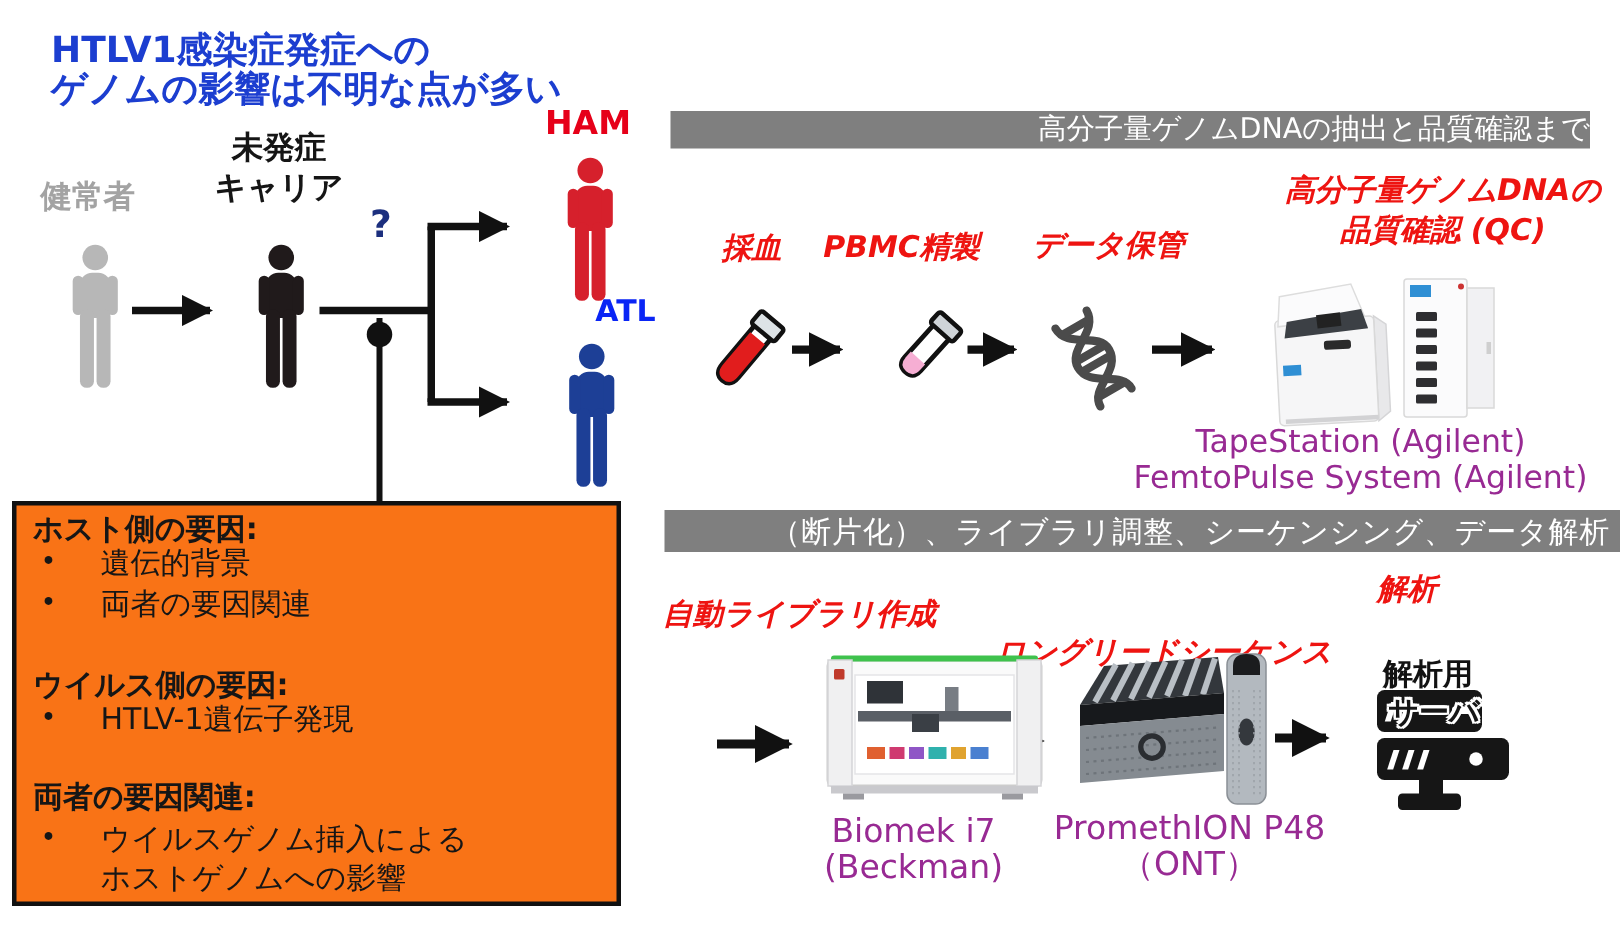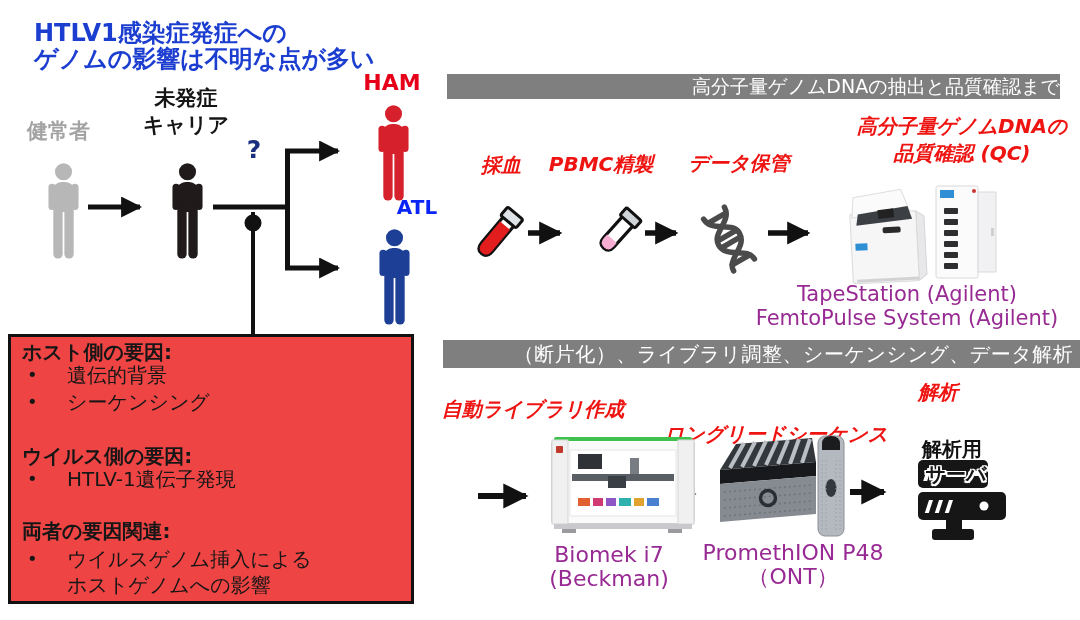--- a/index.html
+++ b/index.html
@@ -22,21 +22,21 @@
   .lbl{white-space:nowrap;}
   .healthy{left:27px;top:117px;font-size:21px;font-weight:bold;color:var(--gray-text);}
   .carrier{left:186px;top:85px;font-size:21px;line-height:27px;font-weight:bold;color:#151515;text-align:center;}
   .qmark{left:254px;top:135px;font-size:25px;font-weight:bold;color:#1c2f7e;}
   .ham{left:392px;top:70px;font-size:22px;font-weight:bold;color:var(--ham-red);}
   .atl{left:393px;top:195px;font-size:20px;font-weight:bold;color:var(--atl-blue);margin-left:24px;}
 
   .overlay{left:0;top:0;pointer-events:none;}
   .person{position:absolute;}
 
-  .factors-box{left:8px;top:334px;width:400px;height:264px;border:3px solid #111;background:#ef4444;font-size:20px;color:#161616;}
+  .factors-box{left:8px;top:334px;width:400px;height:264px;border:3px solid #111;background:#f97316;font-size:20px;color:#161616;}
   .factors-box .bh{position:absolute;left:11px;font-weight:bold;}
   .factors-box .bdot{position:absolute;left:16px;font-size:18px;}
   .factors-box .btx{position:absolute;left:56px;}
 
   .rtitle{left:460px;top:26px;font-size:21px;font-weight:bold;color:var(--title-blue);white-space:nowrap;}
   .banner{background:var(--banner-gray);color:#fff;text-align:center;font-weight:500;}
   .banner1{left:447px;top:74px;width:613px;height:25px;font-size:19px;line-height:25px;text-align:right;}
   .banner2{left:443px;top:340px;width:701px;height:28px;font-size:20px;line-height:28px;letter-spacing:.5px;}
 
   .rstep{font-weight:bold;color:var(--step-red);font-size:20px;line-height:26px;font-style:italic;}
@@ -114,21 +114,21 @@
       <line x1="663" y1="494" x2="694" y2="494" marker-end="url(#ah)"></line>
       <line x1="850" y1="492" x2="884" y2="492" marker-end="url(#ah)"></line>
     </g>
   </svg>
 
   <div class="abs factors-box">
     <div class="bh" style="top:2px">ホスト側の要因:</div>
     <div class="bdot" style="top:27px">•</div>
     <div class="btx" style="top:25px">遺伝的背景</div>
     <div class="bdot" style="top:54px">•</div>
-    <div class="btx" style="top:52px">シーケンシング</div>
+    <div class="btx" style="top:52px">両者の要因関連</div>
     <div class="bh" style="top:106px">ウイルス側の要因:</div>
     <div class="bdot" style="top:131px">•</div>
     <div class="btx" style="top:129px">HTLV-1遺伝子発現</div>
     <div class="bh" style="top:181px">両者の要因関連:</div>
     <div class="bdot" style="top:211px">•</div>
     <div class="btx" style="top:209px">ウイルスゲノム挿入による</div>
     <div class="btx" style="top:235px">ホストゲノムへの影響</div>
   </div>
 
   <div class="abs banner banner1">高分子量ゲノムDNAの抽出と品質確認まで</div>

